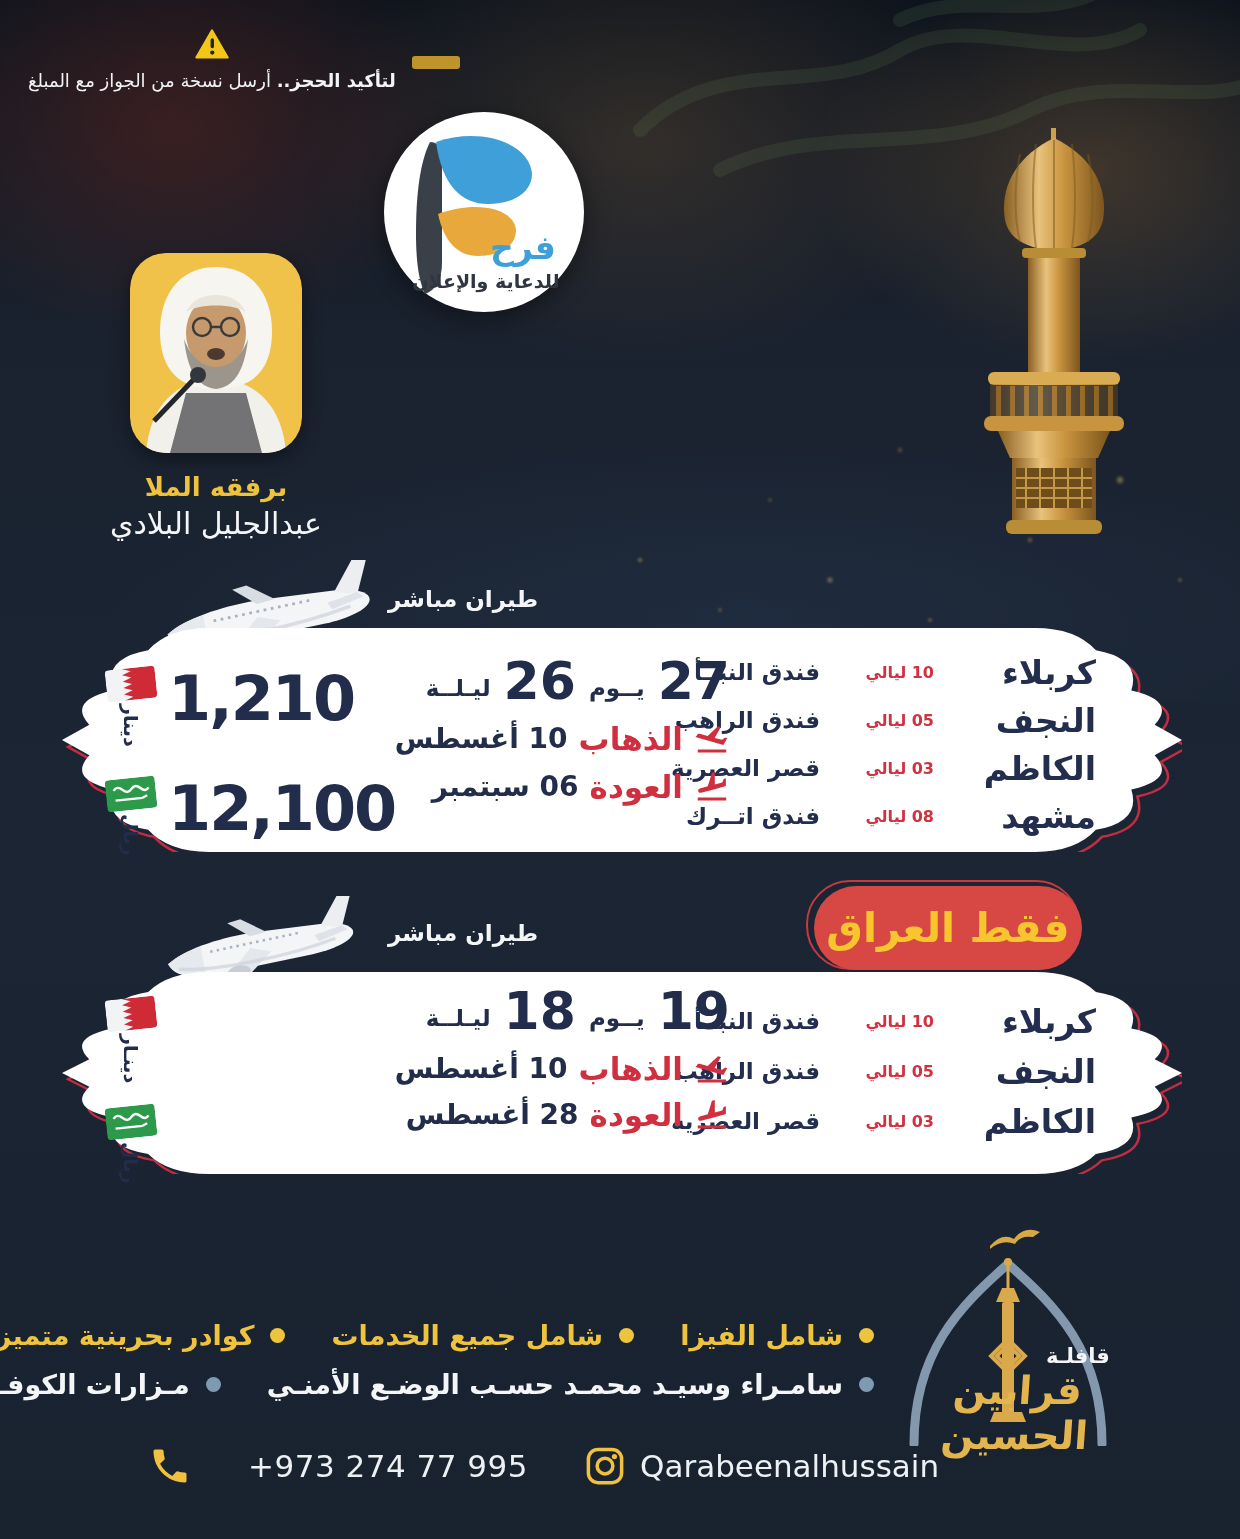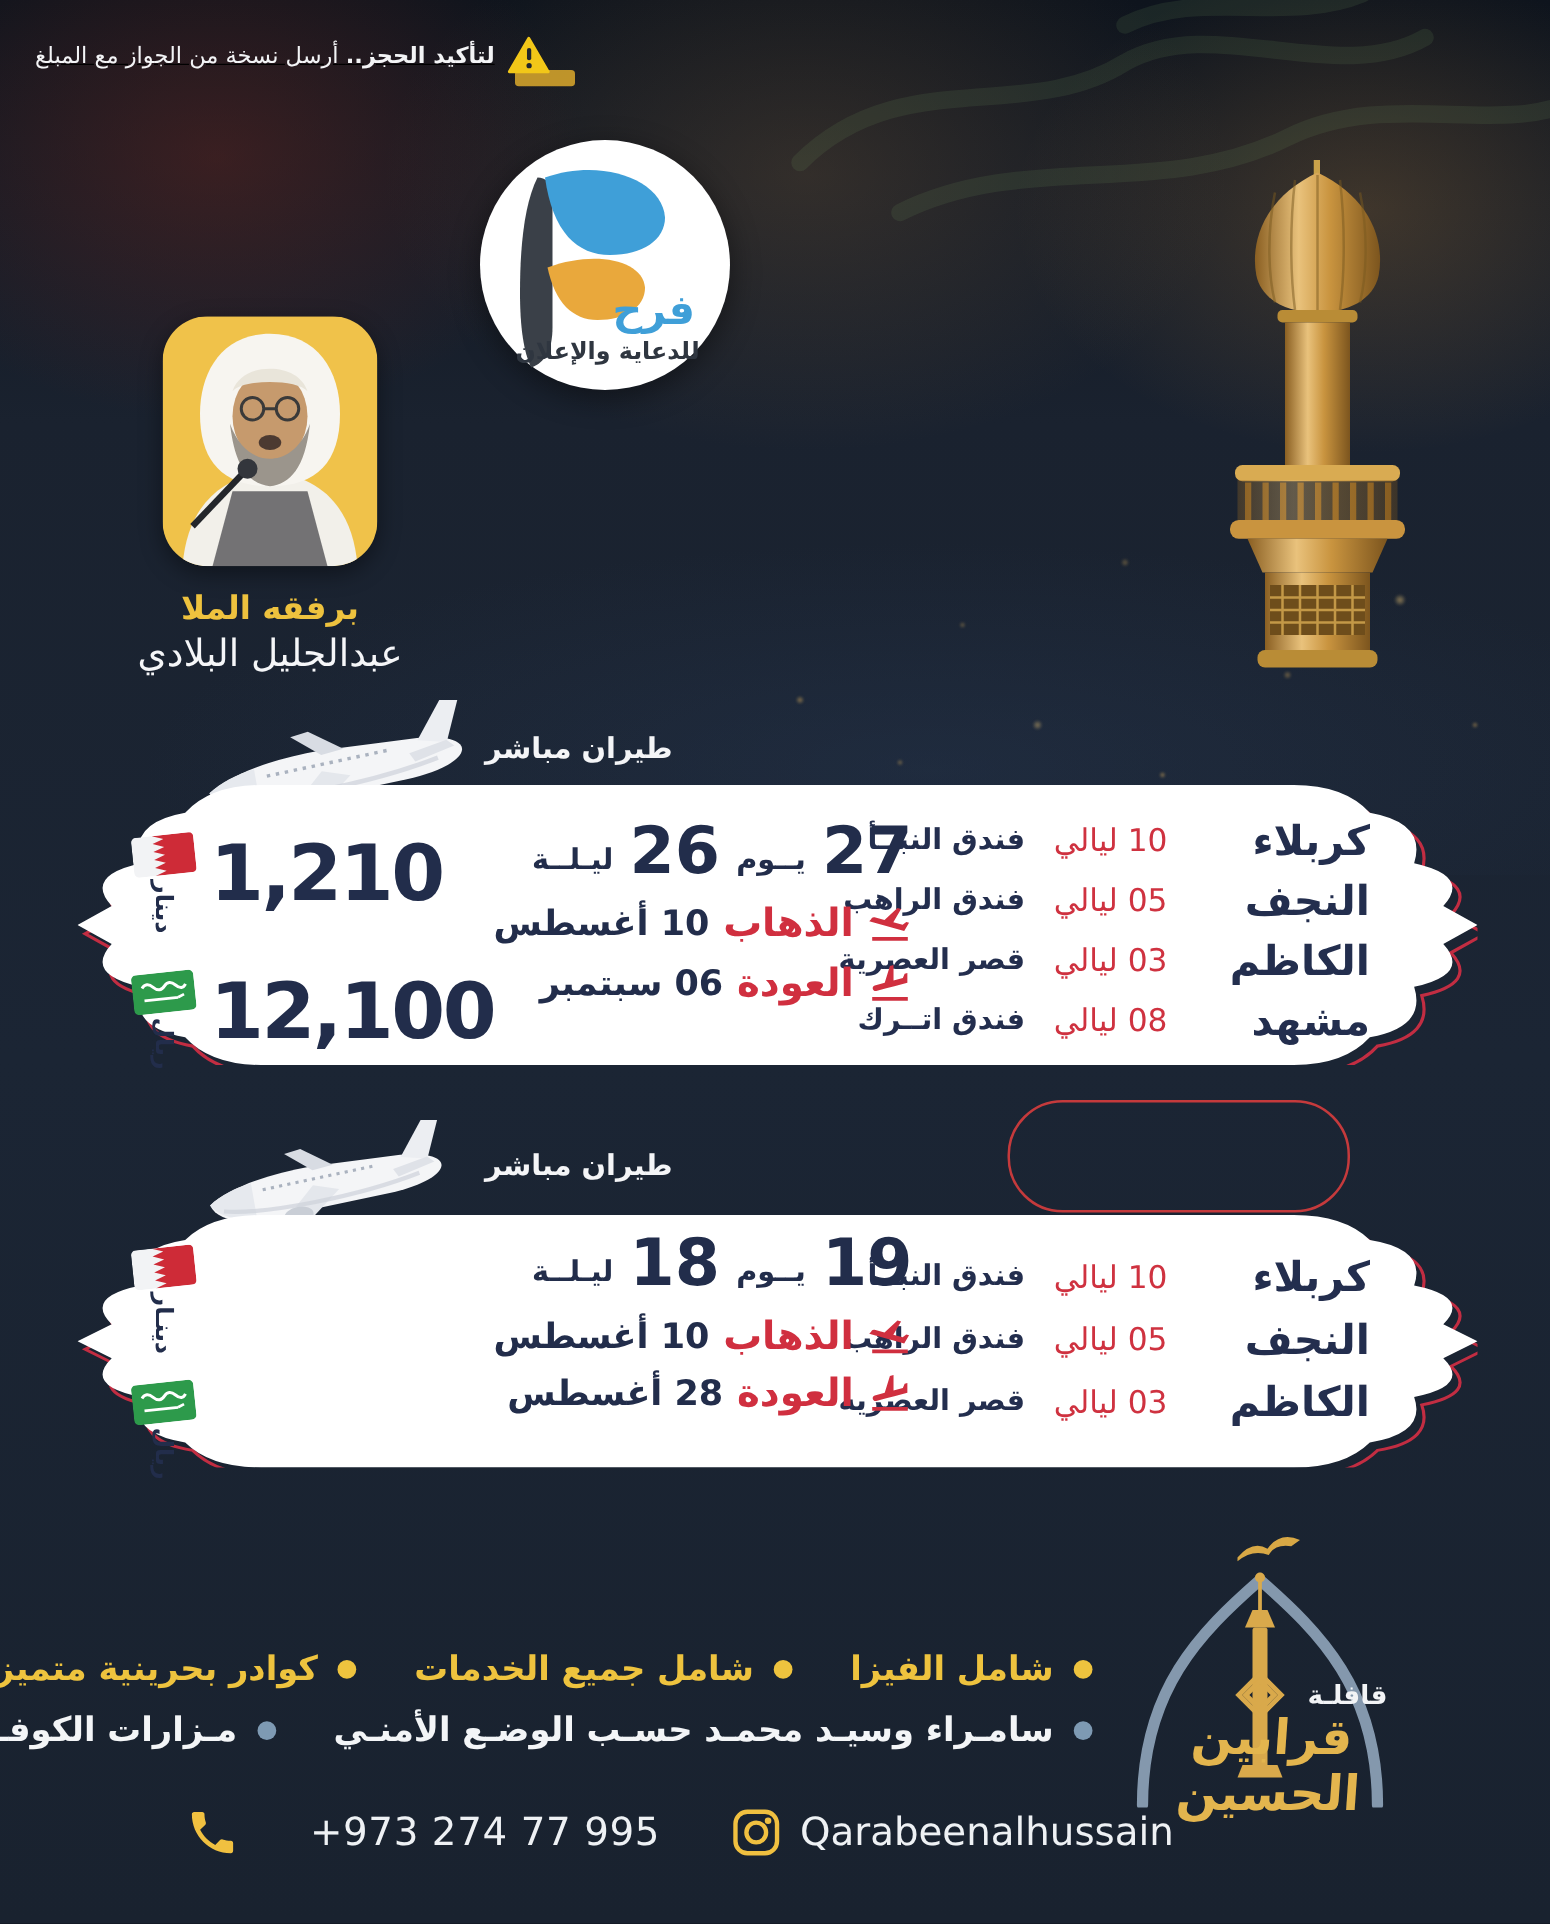--- a/index.html
+++ b/index.html
@@ -23,21 +23,21 @@
       radial-gradient(circle 4px at 120px 250px, rgba(235,185,95,.4), transparent 70%),
       radial-gradient(circle 6px at 230px 220px, rgba(245,205,120,.45), transparent 70%),
       radial-gradient(circle 4px at 330px 260px, rgba(235,185,95,.5), transparent 70%),
       radial-gradient(circle 5px at 430px 180px, rgba(235,185,95,.4), transparent 70%),
       radial-gradient(circle 7px at 520px 120px, rgba(245,205,120,.5), transparent 70%),
       radial-gradient(circle 4px at 580px 220px, rgba(235,185,95,.45), transparent 70%),
       radial-gradient(circle 5px at 300px 90px, rgba(235,185,95,.35), transparent 70%),
       radial-gradient(circle 4px at 170px 140px, rgba(235,185,95,.35), transparent 70%);}
   .tiny-sign{left:412px;top:56px;width:48px;height:13px;background:#dca92c;border-radius:3px;opacity:.85;}
   
-  .warning{left:28px;top:28px;display:flex;flex-direction:row;align-items:center;gap:10px;direction:rtl;text-decoration:underline;}
+  .warning{left:28px;top:28px;display:flex;flex-direction:column;align-items:center;gap:10px;direction:rtl;}
   .warning .txt{color:#f3f4f6;font-size:18px;white-space:nowrap;}
   .warning .txt b{font-weight:700;}
   
   .agency{left:384px;top:112px;width:200px;height:200px;background:#fff;border-radius:50%;
     box-shadow:0 6px 24px rgba(0,0,0,.45);}
   .agency .name{position:absolute;left:104px;top:116px;width:70px;text-align:center;
     color:#3f9fd8;font-size:33px;font-weight:700;}
   .agency .tagline{position:absolute;left:22px;top:158px;width:160px;text-align:center;
     color:#2f3640;font-size:19px;font-weight:700;direction:rtl;}
   
@@ -54,21 +54,21 @@
   
   .minaret{left:952px;top:128px;width:204px;height:408px;}
   
   .card{left:62px;width:1120px;}
   .card .shape{position:absolute;inset:0;width:100%;height:100%;}
   .card1{top:628px;height:224px;}
   .card2{top:972px;height:202px;}
   .cities{position:absolute;right:86px;direction:rtl;}
   .city-row{display:grid;grid-template-columns:150px 102px auto;column-gap:12px;align-items:center;height:48px;}
   .city-row .c{color:#232e4e;font-size:33px;font-weight:800;}
-  .city-row .n{color:#cf3240;font-size:25px;font-weight:400;}
+  .city-row .n{color:#cf3240;font-size:16px;font-weight:700;}
   .city-row .h{color:#232e4e;font-size:23px;font-weight:700;white-space:nowrap;}
   .mid{position:absolute;right:452px;direction:rtl;}
   .duration{display:flex;align-items:flex-end;gap:13px;}
   .duration .num{color:#222d4b;font-size:52px;font-weight:800;line-height:.9;}
   .duration .lbl{color:#222d4b;font-size:23px;font-weight:700;padding-bottom:4px;}
   .leg{display:flex;align-items:center;gap:11px;margin-top:16px;}
   .leg .plane-ic{width:36px;height:36px;flex:0 0 auto;}
   .leg .lab{color:#d02f3f;font-size:31px;font-weight:800;}
   .leg .dat{color:#222d4b;font-size:28px;font-weight:800;white-space:nowrap;}
   .prices{position:absolute;left:40px;}
@@ -317,20 +317,23 @@
               <use href="#flag-sa"></use>
             </svg>
           <span class="cur">ريال</span>
         </div>
         <span class="amount">12,100</span>
       </div>
     </div>
   </div>
 
   <div class="abs badge-outline"></div>
+  <div class="abs badge">
+    <span>فقط العراق</span>
+  </div>
 
   <svg class="abs plane-img" style="left:152px;top:896px;width:218px;height:109px" viewBox="0 0 260 130">
       <use href="#plane"></use>
     </svg>
   <div class="abs flight-label" style="left:388px;top:920px">طيران مباشر</div>
 
   <div class="abs card card2">
     <svg class="shape" viewBox="0 0 1105 222" preserveAspectRatio="none">
       <use href="#card-blob" transform="translate(6 7)" fill="none" stroke="#c22d42" stroke-width="2.5"></use>
       <use href="#card-blob" fill="#ffffff"></use>

